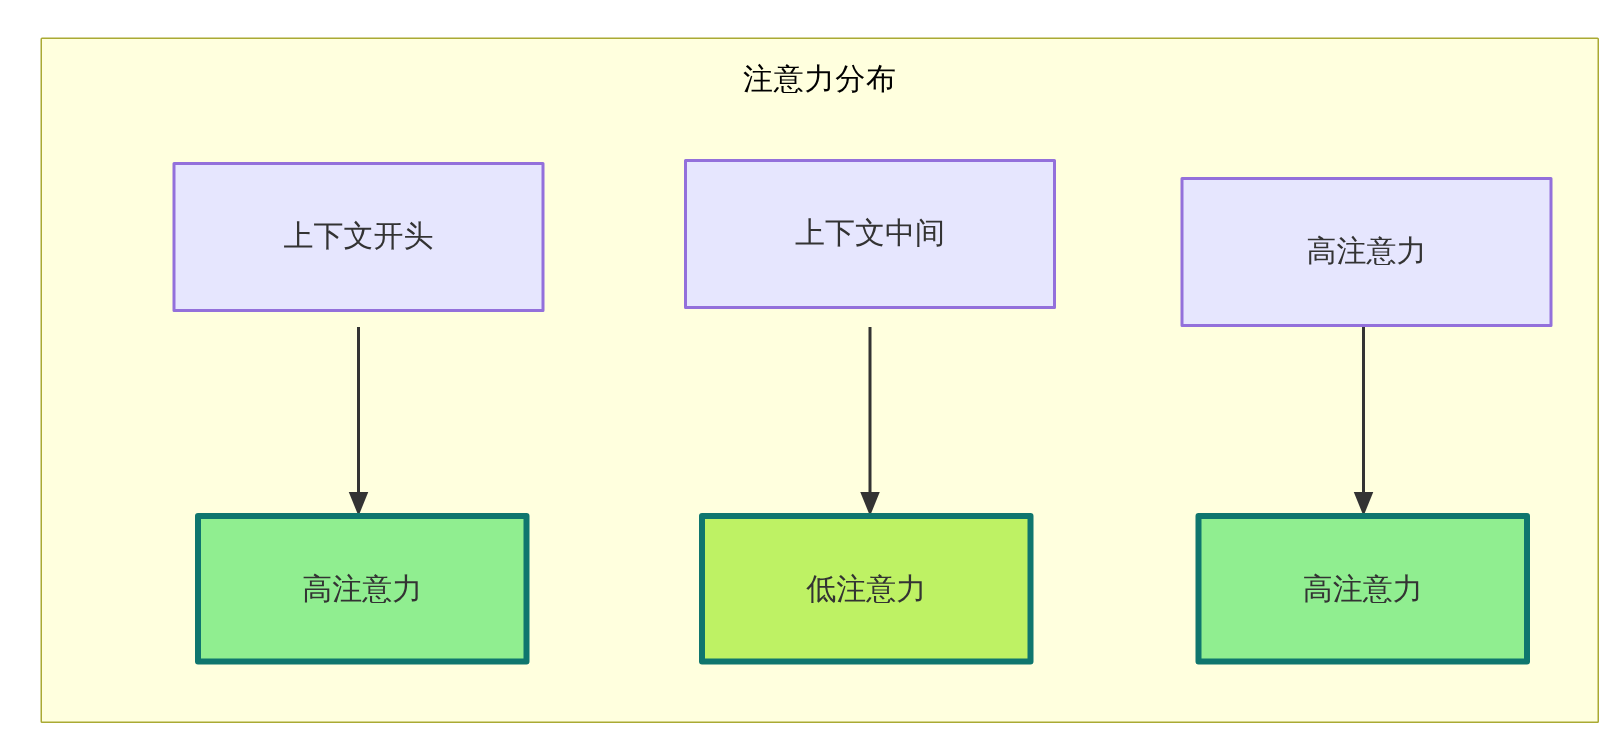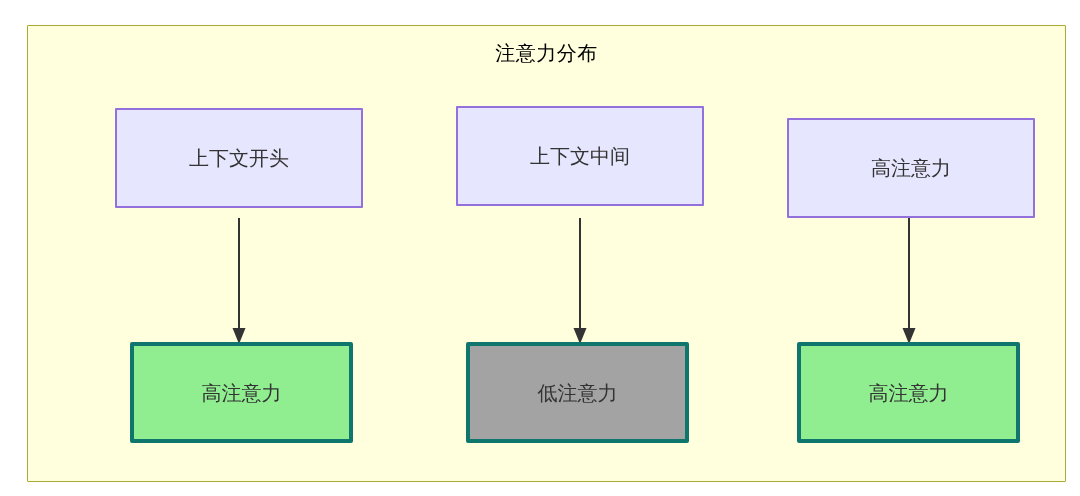--- a/index.html
+++ b/index.html
@@ -69,21 +69,21 @@
   }
 
   .node-result {
     border: 4px solid #0f766e;
     border-radius: 2px;
     width: 223px;
     height: 101px;
   }
 
   .fill-high { background: #90ee90; }
-  .fill-low  { background: #a3a3a3; }
+  .fill-low  { background: #bef264; }
 
   
   #node-start  { left: 87px;  top: 82px; justify-content: center; }
   #node-middle { left: 428px; top: 80px; }
   #node-end    { left: 759px; top: 92px; }
 
   
   #node-high-1 { left: 102px; top: 316px; }
   #node-low    { left: 438px; top: 316px; }
   #node-high-2 { left: 769px; top: 316px; }

